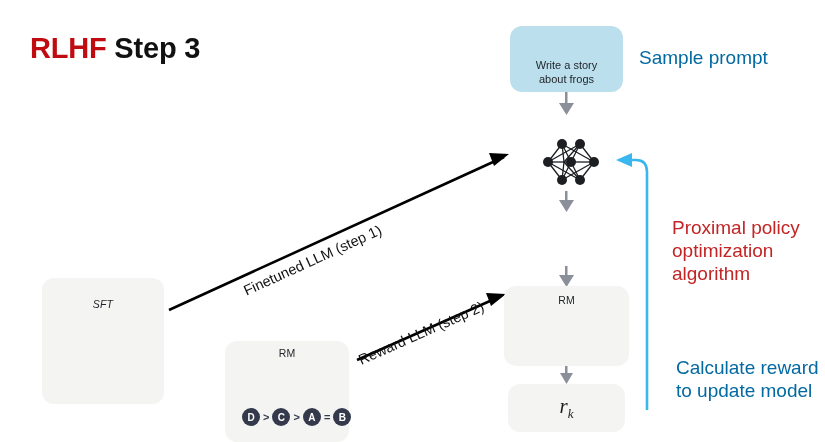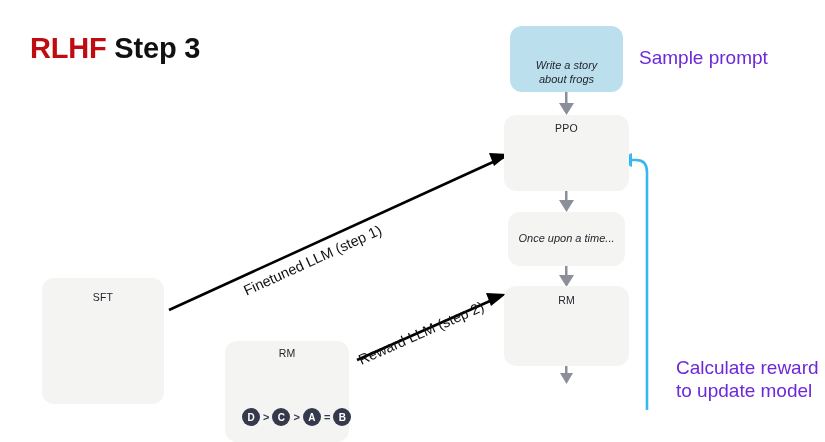--- a/index.html
+++ b/index.html
@@ -49,21 +49,20 @@
     letter-spacing: 0.2px;
   }
 
   .box-text {
     position: absolute;
     width: 100%;
     text-align: center;
     font-size: 11px;
     color: #23262c;
     line-height: 14px;
-    font-style: italic;
   }
 
   .rk-text {
     position: absolute;
     width: 100%;
     text-align: center;
     font-family: "Liberation Serif", serif;
     font-style: italic;
     font-size: 21px;
     color: #1c1e22;
@@ -71,21 +70,21 @@
   .rk-text sub {
     font-size: 13px;
     font-style: italic;
   }
 
   
   .annot {
     position: absolute;
     font-size: 19px;
     line-height: 23px;
-    color: #6d28d9;
+    color: #0369a1;
     white-space: pre-line;
   }
   .annot.red { color: #c32525; }
 
   
   .diag-label {
     position: absolute;
     font-size: 14.5px;
     color: #111111;
     white-space: nowrap;
@@ -326,53 +325,55 @@
       </g>
     </g>
 
   </svg>
 
   <div class="box blue" style="left:498px; top:26px; width:113px; height:66px;">
     <div class="box-text" style="top:32px; white-space:pre-line;">Write a story
 about frogs</div>
   </div>
 
-  <div class="box" style="left:492px; top:115px; width:125px; height:76px;">
-    <div class="box-label" style="top:7px;">PPO</div>
-  </div>
-
-  <div class="box" style="left:496px; top:212px; width:117px; height:54px;">
-    <div class="box-text" style="top:19px;">Once upon a time...</div>
-  </div>
+
 
   <div class="box" style="left:492px; top:286px; width:125px; height:80px;">
     <div class="box-label" style="top:8px;">RM</div>
   </div>
 
+  <div class="box" style="left:496px; top:384px; width:117px; height:48px;">
+    <div class="rk-text" style="top:10px;">
+      <span>r</span><sub>k</sub>
+    </div>
+  </div>
 
   <div class="box" style="left:30px; top:278px; width:122px; height:126px;">
-    <div class="box-label" style="top:13px;">SFT</div>
+    <div class="box-label" style="top:20px;font-style:italic;">SFT</div>
   </div>
 
   <div class="box" style="left:213px; top:341px; width:124px; height:101px;">
     <div class="box-label" style="top:6px;">RM</div>
     <div class="rank-row" style="left:17px; top:67px;">
       <span class="rank-badge">D</span>
       <span class="rank-op">&gt;</span>
       <span class="rank-badge">C</span>
       <span class="rank-op">&gt;</span>
       <span class="rank-badge">A</span>
       <span class="rank-op">=</span>
       <span class="rank-badge">B</span>
     </div>
   </div>
 
   <div class="annot" style="left:627px; top:46px;">Sample prompt</div>
 
 
+  <div class="annot red" style="left:660px; top:216px;">Proximal policy
+optimization
+algorithm</div>
 
   <div class="annot" style="left:664px; top:356px;">Calculate reward
 to update model</div>
 
   <div class="diag-label" style="left:229px; top:284px; transform: rotate(-24.5deg);">Finetuned LLM (step 1)</div>
 
   <div class="diag-label" style="left:344px; top:353px; transform: rotate(-23.8deg);">Reward LLM (step 2)</div>
 
 </div>
 

